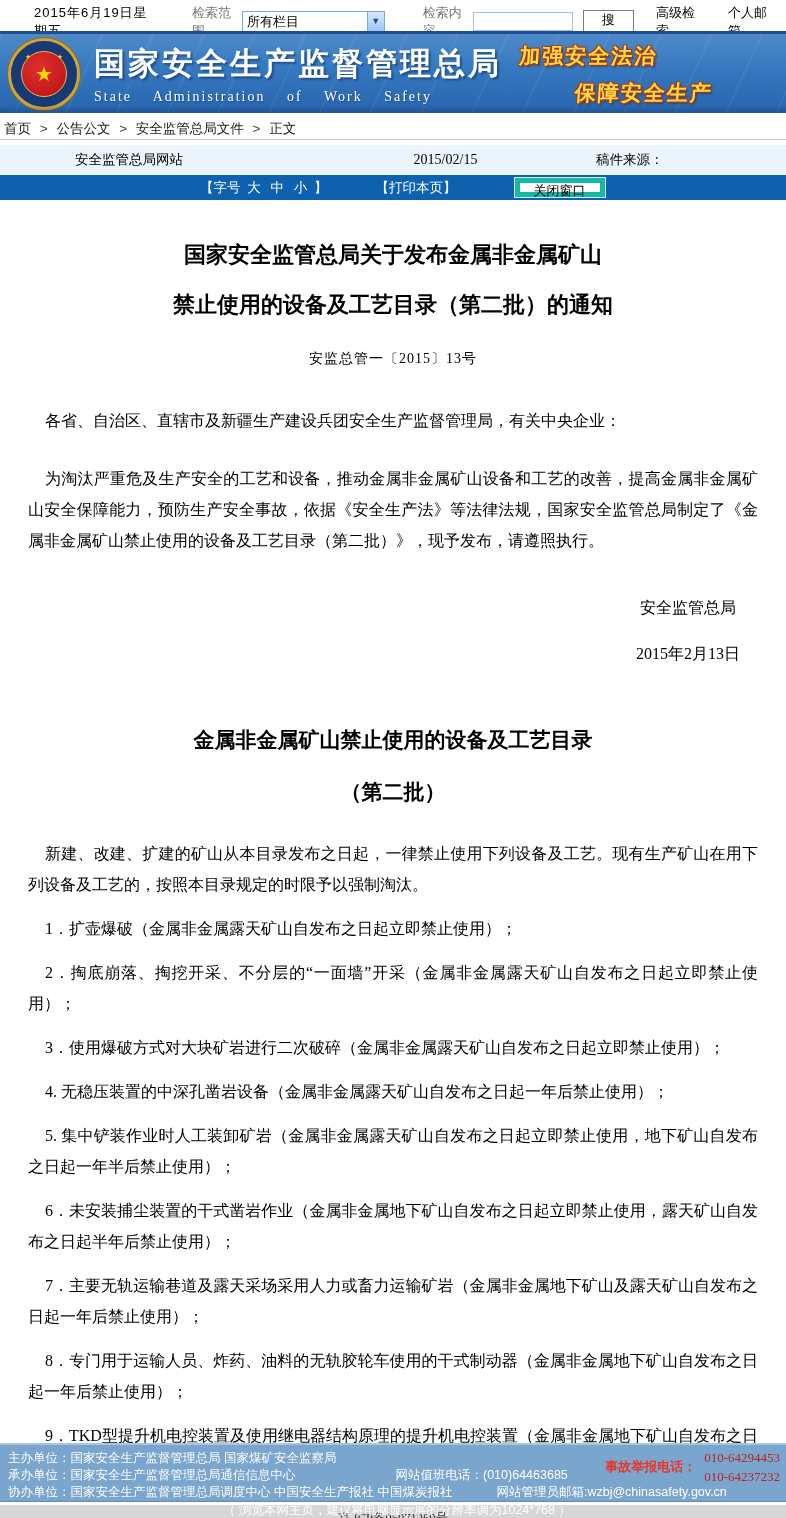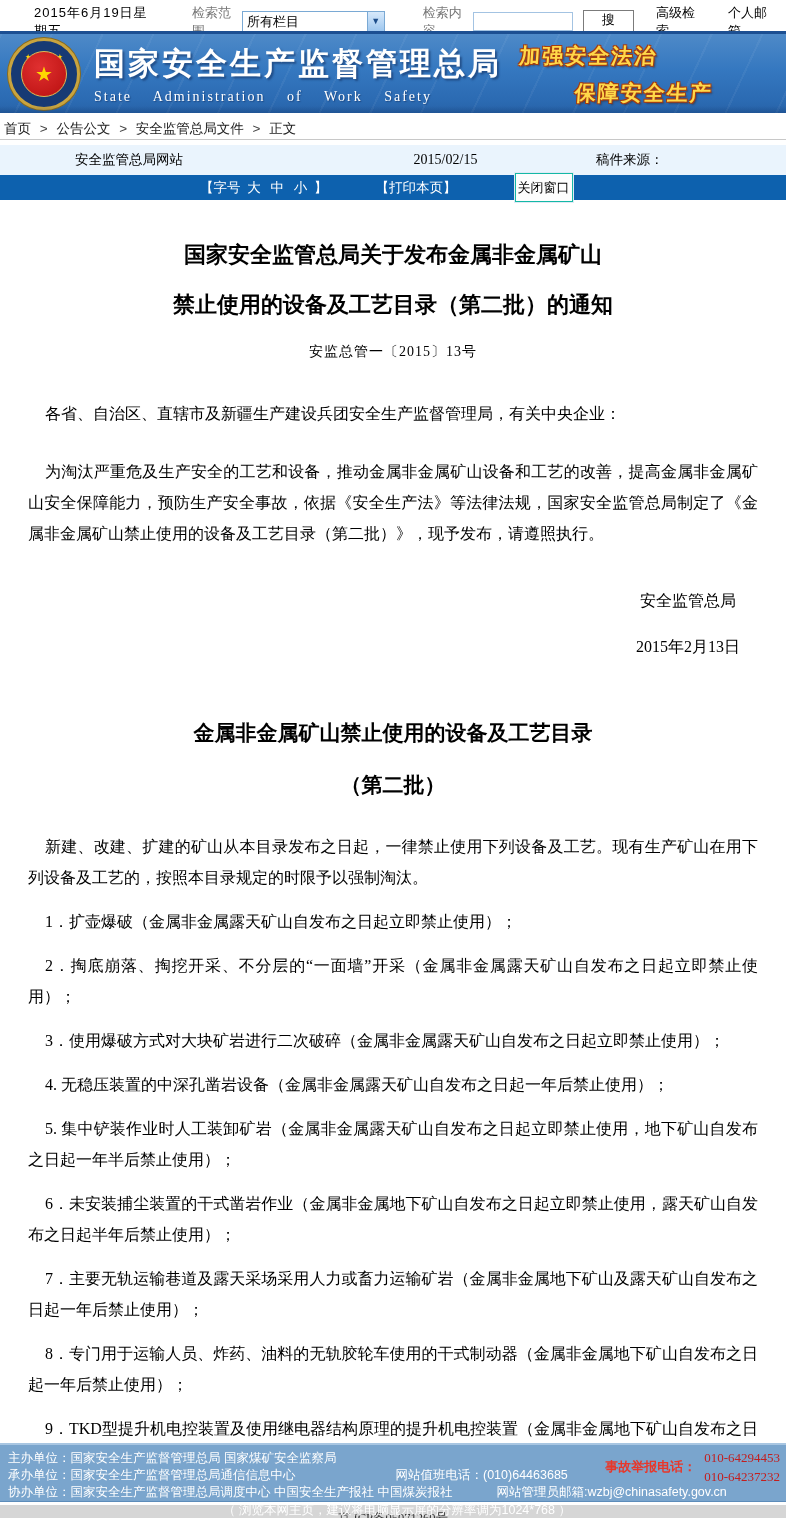--- a/index.html
+++ b/index.html
@@ -118,31 +118,31 @@
 
   
   .toolbar {
     height: 25px; background: #0d61ae; color: #fff;
     display: flex; align-items: center; font-size: 13.5px;
   }
   .toolbar .fontsize { margin-left: 200px; }
   .toolbar .fontsize .sz { cursor: pointer; margin: 0 3px; }
   .toolbar .print { margin-left: 48px; cursor: pointer; }
   .btn-close {
-    margin-left: 58px; height: 29px; padding: 0 2px;
-    background: #fdfdfd; border: 1px solid #14b8a6;
+    margin-left: 58px; height: 19px; padding: 0 14px;
+    background: #fdfdfd; border: 5px solid #14b8a6;
     box-shadow: 0 0 0 1px #dfeaf4; font-size: 13px; cursor: pointer; line-height: 16px;
   }
 
   
   .article {
     padding: 0 28px; font-family: "Liberation Serif", serif; font-size: 16px; color: #000;
   }
   .doc-title { text-align: center; font-weight: bold; font-size: 22px; line-height: 50px; margin-top: 30px; }
-  .doc-no { text-align: center; font-size: 14px; margin-top: 13px; letter-spacing: 1px; }
+  .doc-no { text-align: center; font-size: 14px; margin-top: 20px; letter-spacing: 1px; }
   .para { line-height: 31px; text-indent: 17px; margin-top: 27px; text-align: justify; }
   .salutation { margin-top: 37px; }
   .signer { text-align: right; padding-right: 22px; margin-top: 36px; line-height: 31px; }
   .sign-date { text-align: right; padding-right: 18px; margin-top: 15px; line-height: 31px; }
   .catalog-title { text-align: center; font-weight: bold; font-size: 21px; margin-top: 57px; }
   .catalog-sub { text-align: center; font-weight: bold; font-size: 21px; margin-top: 24px; }
   .intro { margin-top: 32px; }
   .item { line-height: 31px; text-indent: 17px; margin-top: 13px; text-align: justify; }
 
   

